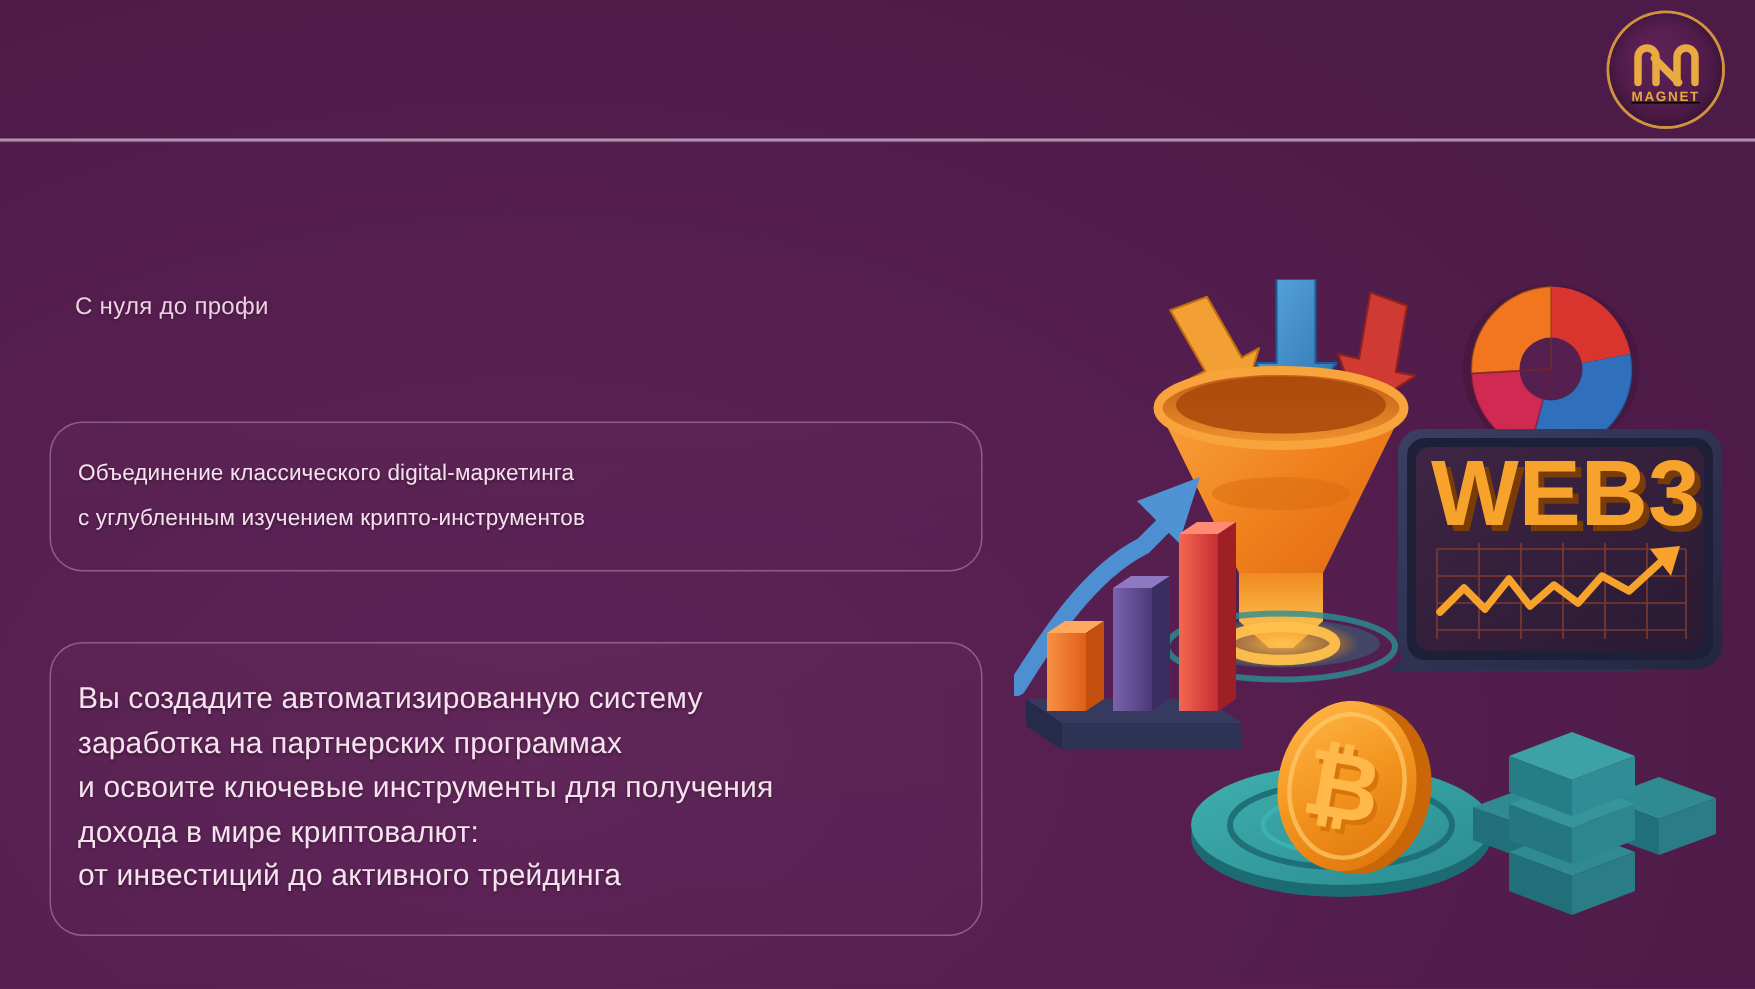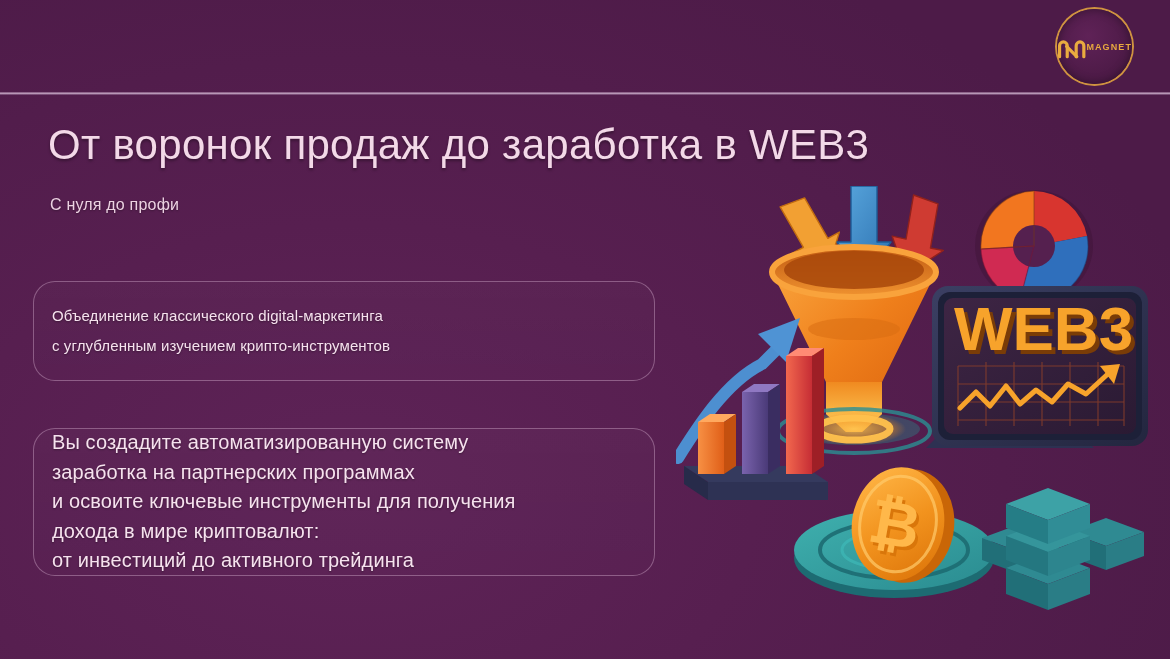--- a/index.html
+++ b/index.html
@@ -31,25 +31,25 @@
     text-shadow:0 1px 2px rgba(0,0,0,.45);
     white-space:nowrap;
   }
   .header-divider{
     position:absolute;left:0;top:92px;width:1170px;height:3px;
     background:linear-gradient(180deg,rgba(226,198,224,.15) 0%,rgba(222,196,222,.85) 40%,rgba(190,160,192,.55) 75%,rgba(120,80,120,.15) 100%);
   }
 
   
   .logo{
-    position:absolute;right:38px;top:9px;width:75px;height:75px;
+    position:absolute;right:22px;top:9px;width:75px;height:75px;
     border-radius:50%;
     background:radial-gradient(circle at 42% 36%, #5f2257 0%, #4c1a46 70%, #43163d 100%);
     box-shadow:0 0 0 2px rgba(230,168,64,.85), 0 0 10px rgba(0,0,0,.35) inset;
-    display:flex;align-items:center;justify-content:center;flex-direction:row;
+    display:flex;align-items:center;justify-content:center;flex-direction:column;text-decoration:underline;
   }
   .logo-mark{width:46px;height:30px;display:block;margin-top:4px;}
   .logo-text{
     font-size:9px;letter-spacing:1.1px;color:#e8a93f;font-weight:700;
     margin-top:1px;
   }
 
   
   .headline{
     position:absolute;left:48px;top:121px;
@@ -68,21 +68,21 @@
 
   
   .card{
     position:absolute;
     border:1px solid rgba(214,176,208,.42);
     border-radius:22px;
     background:linear-gradient(180deg,rgba(255,255,255,.018),rgba(255,255,255,.006));
     box-sizing:border-box;
   }
   .card-1{left:33px;top:281px;width:622px;height:100px;}
-  .card-2{left:33px;top:428px;width:622px;height:148px;}
+  .card-2{left:33px;top:428px;width:622px;height:196px;}
   .card-text{
     position:absolute;left:18px;top:50%;transform:translateY(-50%);
     color:#f6e2ee;
     font-size:15px;
     line-height:30px;
     letter-spacing:.1px;
     white-space:pre-line;
     text-shadow:0 1px 2px rgba(0,0,0,.35);
   }
   .card-2 .card-text{font-size:20px;line-height:29.5px;}
@@ -102,21 +102,20 @@
 
   <div class="logo">
     <svg class="logo-mark" viewBox="0 0 46 30">
       <path d="M4 27 V10 a6 6 0 0 1 12 0 V27" fill="none" stroke="#e9ab3f" stroke-width="5" stroke-linecap="round" stroke-linejoin="round"></path>
       <path d="M42 27 V10 a6 6 0 0 0 -12 0 V27" fill="none" stroke="#e9ab3f" stroke-width="5" stroke-linecap="round" stroke-linejoin="round"></path>
       <path d="M15 11 L31 27" fill="none" stroke="#e9ab3f" stroke-width="5" stroke-linecap="round"></path>
     </svg>
     <div class="logo-text">MAGNET</div>
   </div>
 
-  <div class="headline">От воронок продаж до заработка в WEB3</div>
   <div class="subhead">С нуля до профи</div>
 
   <div class="card card-1">
     <div class="card-text">Объединение классического digital-маркетинга
 с углубленным изучением крипто-инструментов</div>
   </div>
   <div class="card card-2">
     <div class="card-text">Вы создадите автоматизированную систему
 заработка на партнерских программах
 и освоите ключевые инструменты для получения

